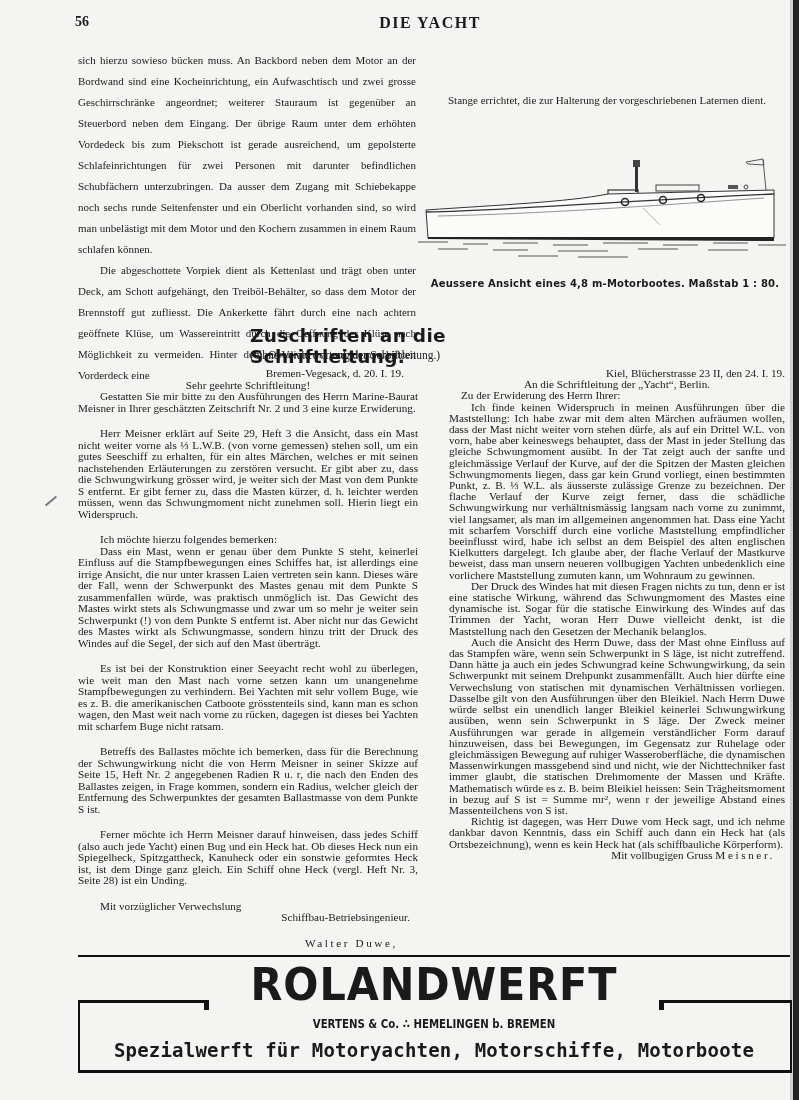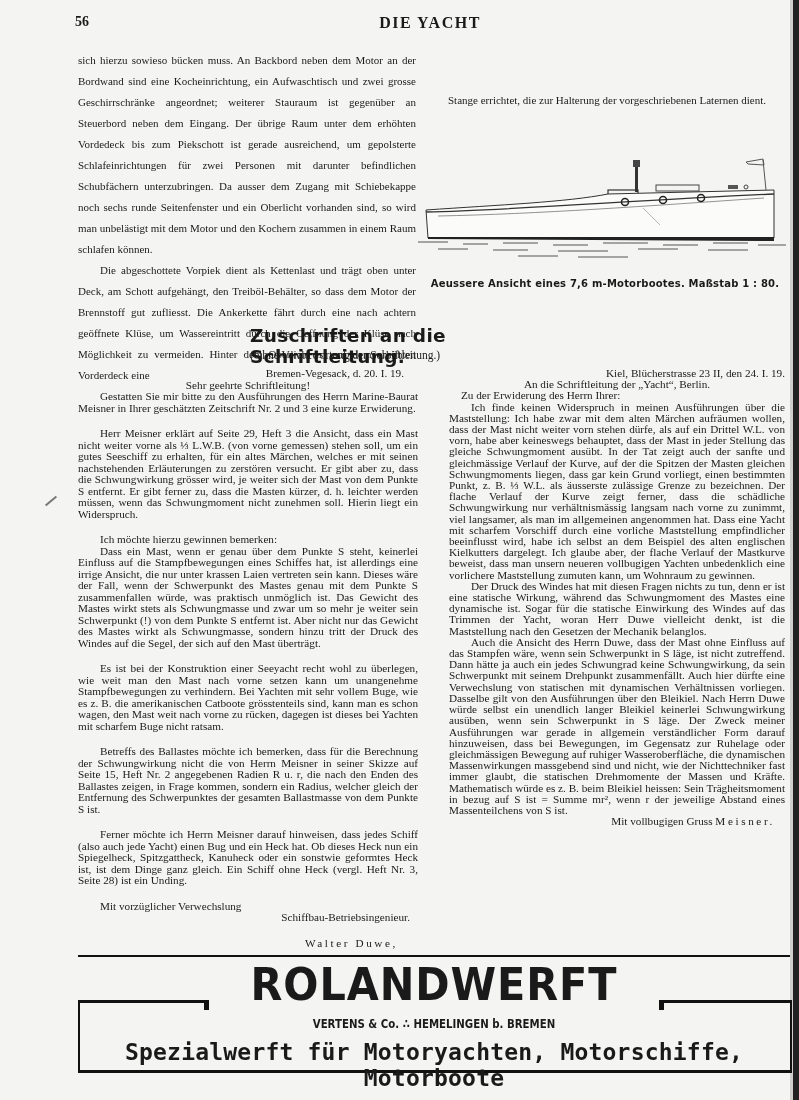--- a/index.html
+++ b/index.html
@@ -83,21 +83,21 @@
     font-family: "DejaVu Sans", sans-serif; font-weight: bold; font-size: 45px;
     letter-spacing: 1px; line-height: 50px; transform: scaleX(0.92);
   }
   .ad-company {
     position: absolute; left: 0; right: 0; top: 62px; text-align: center;
     font-family: "DejaVu Sans", sans-serif; font-weight: bold; font-size: 12px;
     transform: scaleX(0.85);
   }
   .ad-tagline {
     position: absolute; left: 0; right: 0; top: 84px; text-align: center;
-    font-family: "DejaVu Sans Mono", monospace; font-weight: bold; font-size: 23px;
+    font-family: "DejaVu Sans Mono", monospace; font-weight: bold; font-size: 19px;
     letter-spacing: 0.2px;
   }
   .margin-mark {
     position: absolute; left: 44px; top: 500px; width: 14px; height: 2px;
     background: #777; transform: rotate(-40deg);
   }
 </style>
 </head>
 <body>
 
@@ -156,47 +156,48 @@
       <line x1="20" y1="99" x2="50" y2="99"></line>
         <line x1="75" y1="100" x2="110" y2="100"></line>
       <line x1="140" y1="101" x2="190" y2="101"></line>
         <line x1="220" y1="99" x2="260" y2="99"></line>
       <line x1="290" y1="100" x2="330" y2="100"></line>
       <line x1="100" y1="106" x2="140" y2="106"></line>
         <line x1="160" y1="107" x2="210" y2="107"></line>
     </g>
   </svg>
 </div>
-<div class="caption">Aeussere Ansicht eines 7,6 m-Motorbootes.   Maßstab 1 : 80.</div>
+<div class="caption">Aeussere Ansicht eines 4,8 m-Motorbootes.   Maßstab 1 : 80.</div>
 
 <div class="section-title">Zuschriften an die Schriftleitung.</div>
 <div class="section-subtitle">(Ohne Verantwortung der Schriftleitung.)</div>
 
 <div class="letter" id="letter-duwe">
   <p class="right" style="padding-right:14px;">Bremen-Vegesack, d. 20. I. 19.</p>
   <p class="center">Sehr geehrte Schriftleitung!</p>
   <p>Gestatten Sie mir bitte zu den Ausführungen des Herrn Marine-Baurat Meisner in Ihrer geschätzten Zeitschrift Nr. 2 und 3 eine kurze Erwiderung.</p>
   <p class="gap">Herr Meisner erklärt auf Seite 29, Heft 3 die Ansicht, dass ein Mast nicht weiter vorne als ⅓ L.W.B. (von vorne gemessen) stehen soll, um ein gutes Seeschiff zu erhalten, für ein altes Märchen, welches er mit seinen nachstehenden Erläuterungen zu zerstören versucht. Er gibt aber zu, dass die Schwungwirkung grösser wird, je weiter sich der Mast von dem Punkte S entfernt. Er gibt ferner zu, dass die Masten kürzer, d. h. leichter werden müssen, wenn das Schwungmoment nicht zunehmen soll. Hierin liegt ein Widerspruch.</p>
-  <p class="gap">Ich möchte hierzu gewinnen bemerken:</p>
+  <p class="gap">Ich möchte hierzu folgendes bemerken:</p>
   <p>Dass ein Mast, wenn er genau über dem Punkte S steht, keinerlei Einfluss auf die Stampfbewegungen eines Schiffes hat, ist allerdings eine irrige Ansicht, die nur unter krassen Laien vertreten sein kann. Dieses wäre der Fall, wenn der Schwerpunkt des Mastes genau mit dem Punkte S zusammenfallen würde, was praktisch unmöglich ist. Das Gewicht des Mastes wirkt stets als Schwungmasse und zwar um so mehr je weiter sein Schwerpunkt (!) von dem Punkte S entfernt ist. Aber nicht nur das Gewicht des Mastes wirkt als Schwungmasse, sondern hinzu tritt der Druck des Windes auf die Segel, der sich auf den Mast überträgt.</p>
   <p class="gap">Es ist bei der Konstruktion einer Seeyacht recht wohl zu überlegen, wie weit man den Mast nach vorne setzen kann um unangenehme Stampfbewegungen zu verhindern. Bei Yachten mit sehr vollem Buge, wie es z. B. die amerikanischen Catboote grösstenteils sind, kann man es schon wagen, den Mast weit nach vorne zu rücken, dagegen ist dieses bei Yachten mit scharfem Buge nicht ratsam.</p>
   <p class="gap">Betreffs des Ballastes möchte ich bemerken, dass für die Berechnung der Schwungwirkung nicht die von Herrn Meisner in seiner Skizze auf Seite 15, Heft Nr. 2 angegebenen Radien R u. r, die nach den Enden des Ballastes zeigen, in Frage kommen, sondern ein Radius, welcher gleich der Entfernung des Schwerpunktes der gesamten Ballastmasse von dem Punkte S ist.</p>
   <p class="gap">Ferner möchte ich Herrn Meisner darauf hinweisen, dass jedes Schiff (also auch jede Yacht) einen Bug und ein Heck hat. Ob dieses Heck nun ein Spiegelheck, Spitzgattheck, Kanuheck oder ein sonstwie geformtes Heck ist, ist dem Dinge ganz gleich. Ein Schiff ohne Heck (vergl. Heft Nr. 3, Seite 28) ist ein Unding.</p>
   <p class="gap">Mit vorzüglicher Verwechslung</p>
   <p class="right" style="padding-right:8px;">Schiffbau-Betriebsingenieur.</p>
   <p class="right spaced gap" style="padding-right:20px;">Walter Duwe,</p>
 </div>
 
 <div class="letter" id="letter-meisner">
   <p class="right">Kiel, Blücherstrasse 23 II, den 24. I. 19.</p>
   <p class="center">An die Schriftleitung der „Yacht“, Berlin.</p>
   <p style="text-indent:12px;">Zu der Erwiderung des Herrn Ihrer:</p>
   <p>Ich finde keinen Widerspruch in meinen Ausführungen über die Maststellung: Ich habe zwar mit dem alten Märchen aufräumen wollen, dass der Mast nicht weiter vorn stehen dürfe, als auf ein Drittel W.L. von vorn, habe aber keineswegs behauptet, dass der Mast in jeder Stellung das gleiche Schwungmoment ausübt. In der Tat zeigt auch der sanfte und gleichmässige Verlauf der Kurve, auf der die Spitzen der Masten gleichen Schwungmoments liegen, dass gar kein Grund vorliegt, einen bestimmten Punkt, z. B. ⅓ W.L. als äusserste zulässige Grenze zu bezeichnen. Der flache Verlauf der Kurve zeigt ferner, dass die schädliche Schwungwirkung nur verhältnismässig langsam nach vorne zu zunimmt, viel langsamer, als man im allgemeinen angenommen hat. Dass eine Yacht mit scharfem Vorschiff durch eine vorliche Maststellung empfindlicher beeinflusst wird, habe ich selbst an dem Beispiel des alten englischen Kielkutters dargelegt. Ich glaube aber, der flache Verlauf der Mastkurve beweist, dass man unsern neueren vollbugigen Yachten unbedenklich eine vorlichere Maststellung zumuten kann, um Wohnraum zu gewinnen.</p>
   <p>Der Druck des Windes hat mit diesen Fragen nichts zu tun, denn er ist eine statische Wirkung, während das Schwungmoment des Mastes eine dynamische ist. Sogar für die statische Einwirkung des Windes auf das Trimmen der Yacht, woran Herr Duwe vielleicht denkt, ist die Maststellung nach den Gesetzen der Mechanik belanglos.</p>
   <p>Auch die Ansicht des Herrn Duwe, dass der Mast ohne Einfluss auf das Stampfen wäre, wenn sein Schwerpunkt in S läge, ist nicht zutreffend. Dann hätte ja auch ein jedes Schwungrad keine Schwungwirkung, da sein Schwerpunkt mit seinem Drehpunkt zusammenfällt. Auch hier dürfte eine Verwechslung von statischen mit dynamischen Verhältnissen vorliegen. Dasselbe gilt von den Ausführungen über den Bleikiel. Nach Herrn Duwe würde selbst ein unendlich langer Bleikiel keinerlei Schwungwirkung ausüben, wenn sein Schwerpunkt in S läge. Der Zweck meiner Ausführungen war gerade in allgemein verständlicher Form darauf hinzuweisen, dass bei Bewegungen, im Gegensatz zur Ruhelage oder gleichmässigen Bewegung auf ruhiger Wasseroberfläche, die dynamischen Massenwirkungen massgebend sind und nicht, wie der Nichttechniker fast immer glaubt, die statischen Drehmomente der Massen und Kräfte. Mathematisch würde es z. B. beim Bleikiel heissen: Sein Trägheitsmoment in bezug auf S ist = Summe mr², wenn r der jeweilige Abstand eines Massenteilchens von S ist.</p>
+  <p>Richtig ist dagegen, was Herr Duwe vom Heck sagt, und ich nehme dankbar davon Kenntnis, dass ein Schiff auch dann ein Heck hat (als Ortsbezeichnung), wenn es kein Heck hat (als schiffbauliche Körperform).</p>
   <p class="right" style="padding-right:10px;">
     <span>Mit vollbugigen Gruss</span>
     <span class="spaced">Meisner.</span>
   </p>
 </div>
 
 <div class="margin-mark"></div>
 
 <div class="ad">
   <div class="ad-topline"></div>

